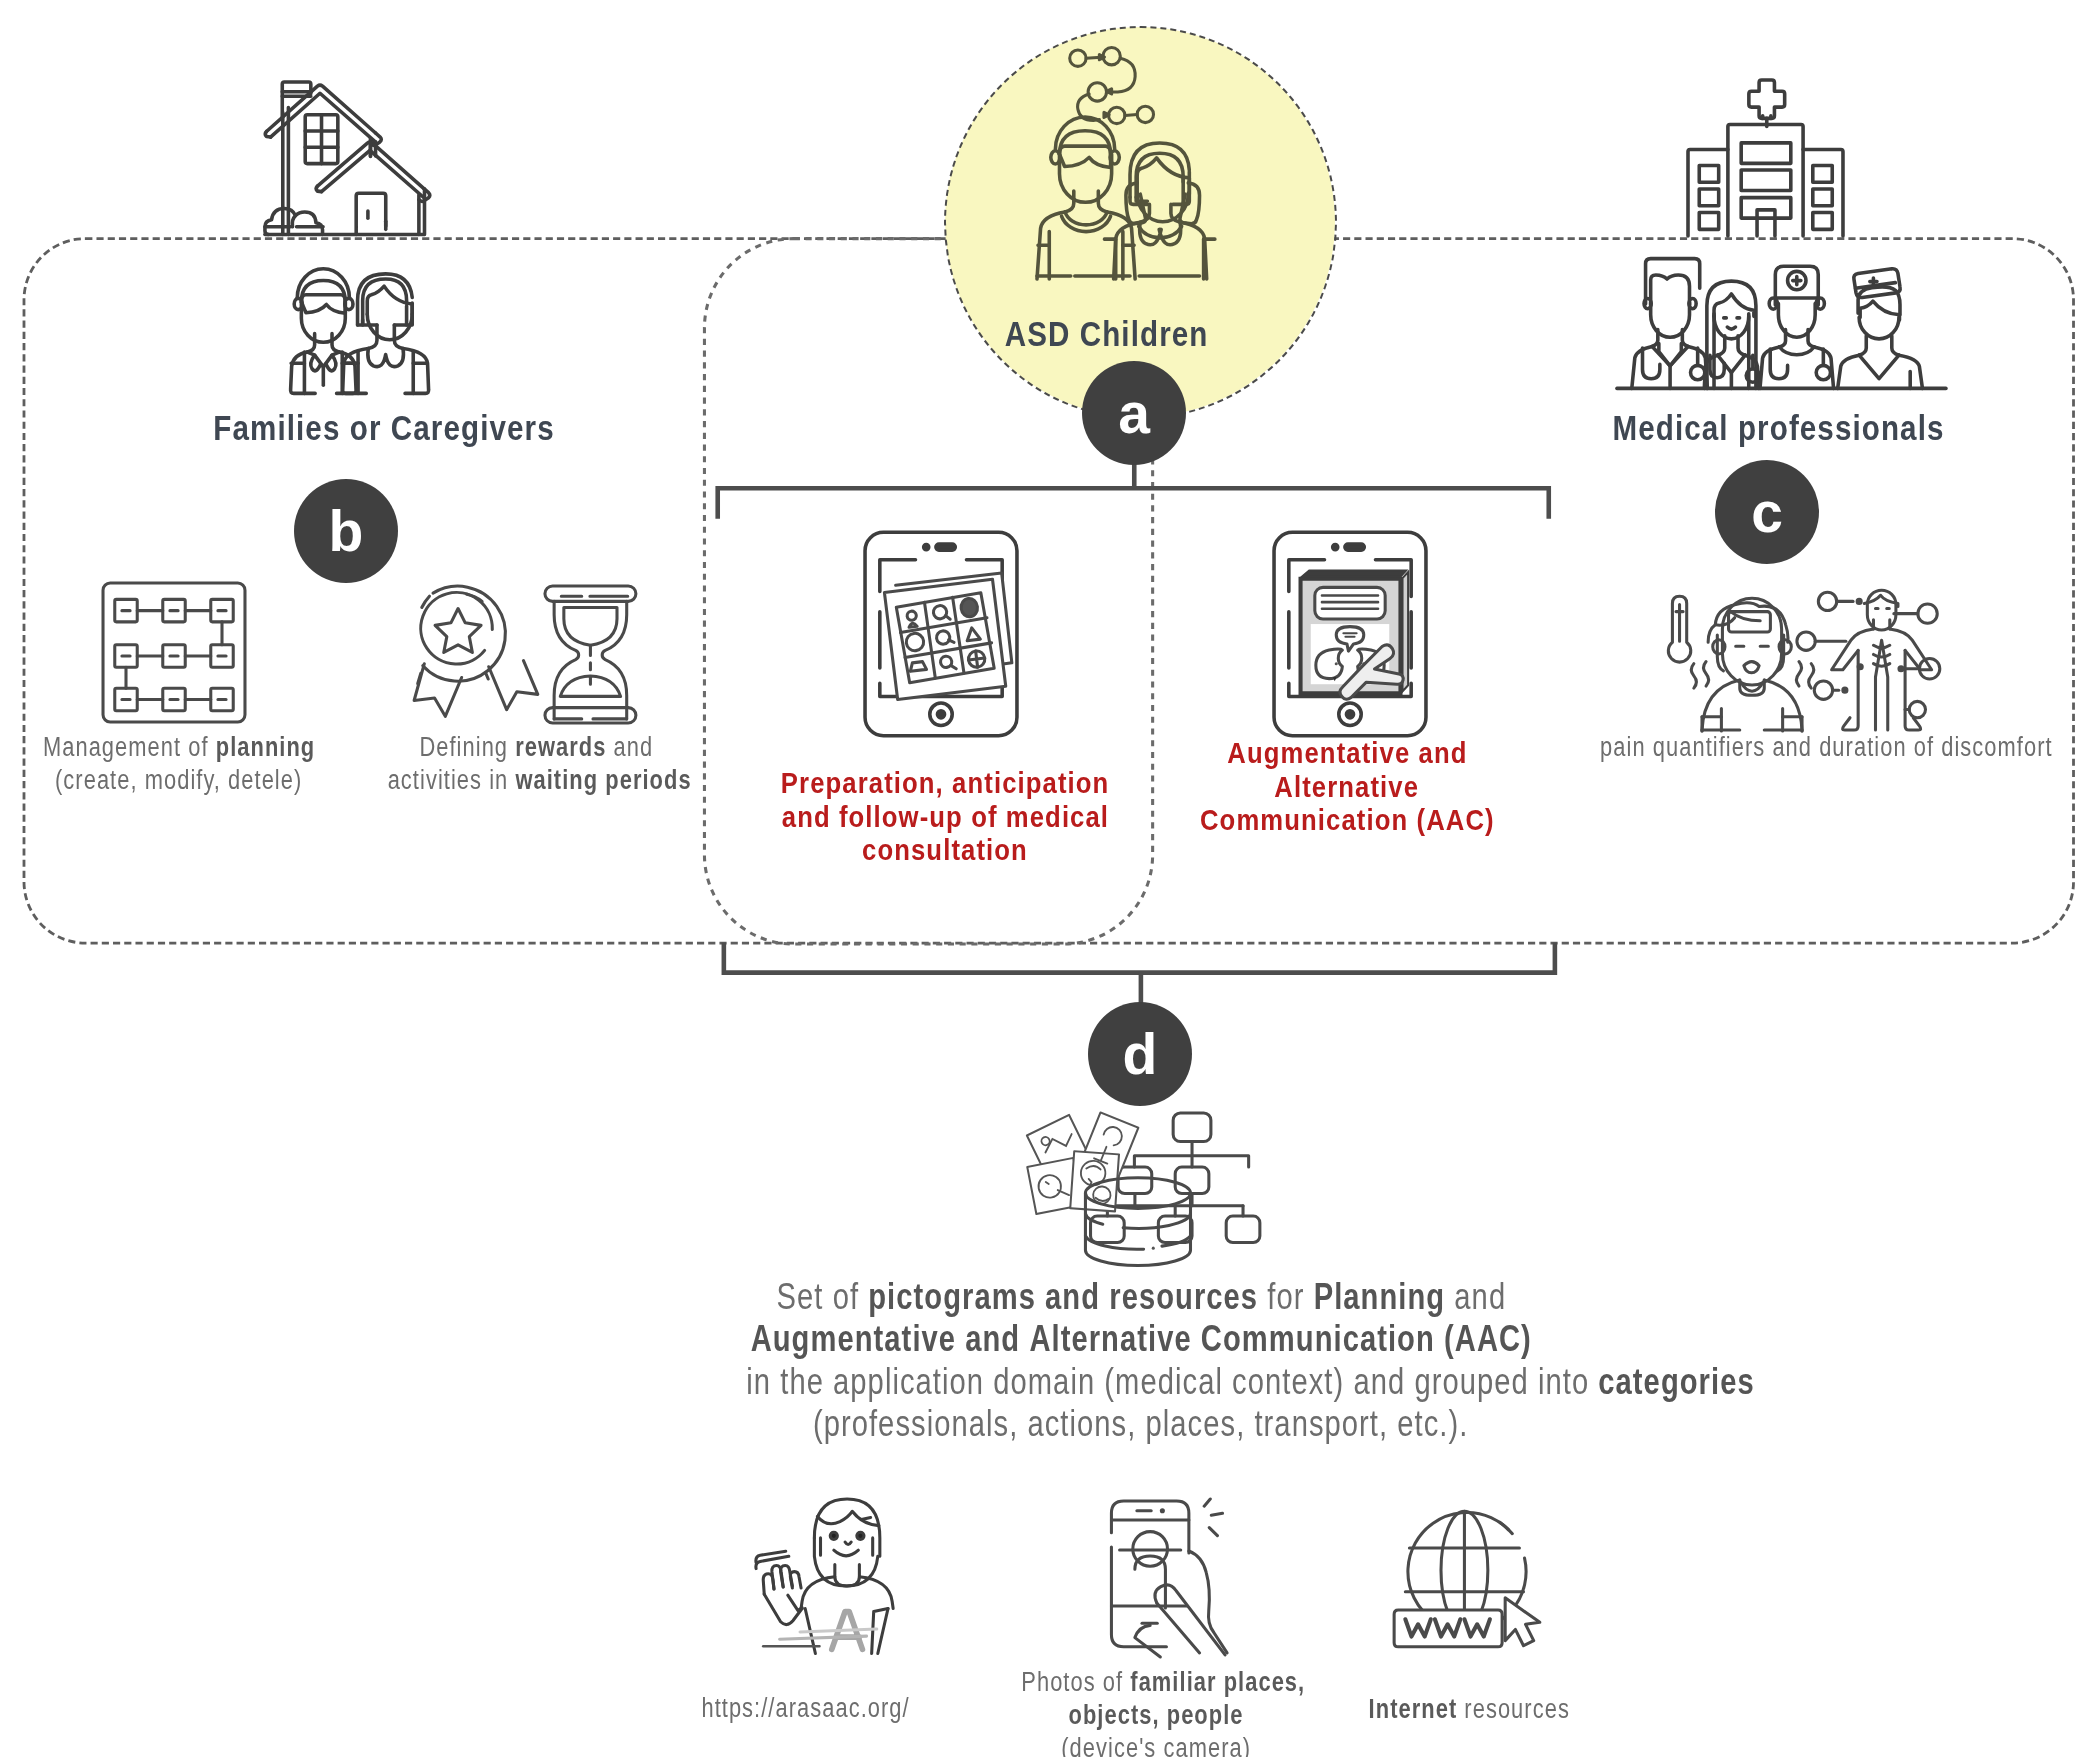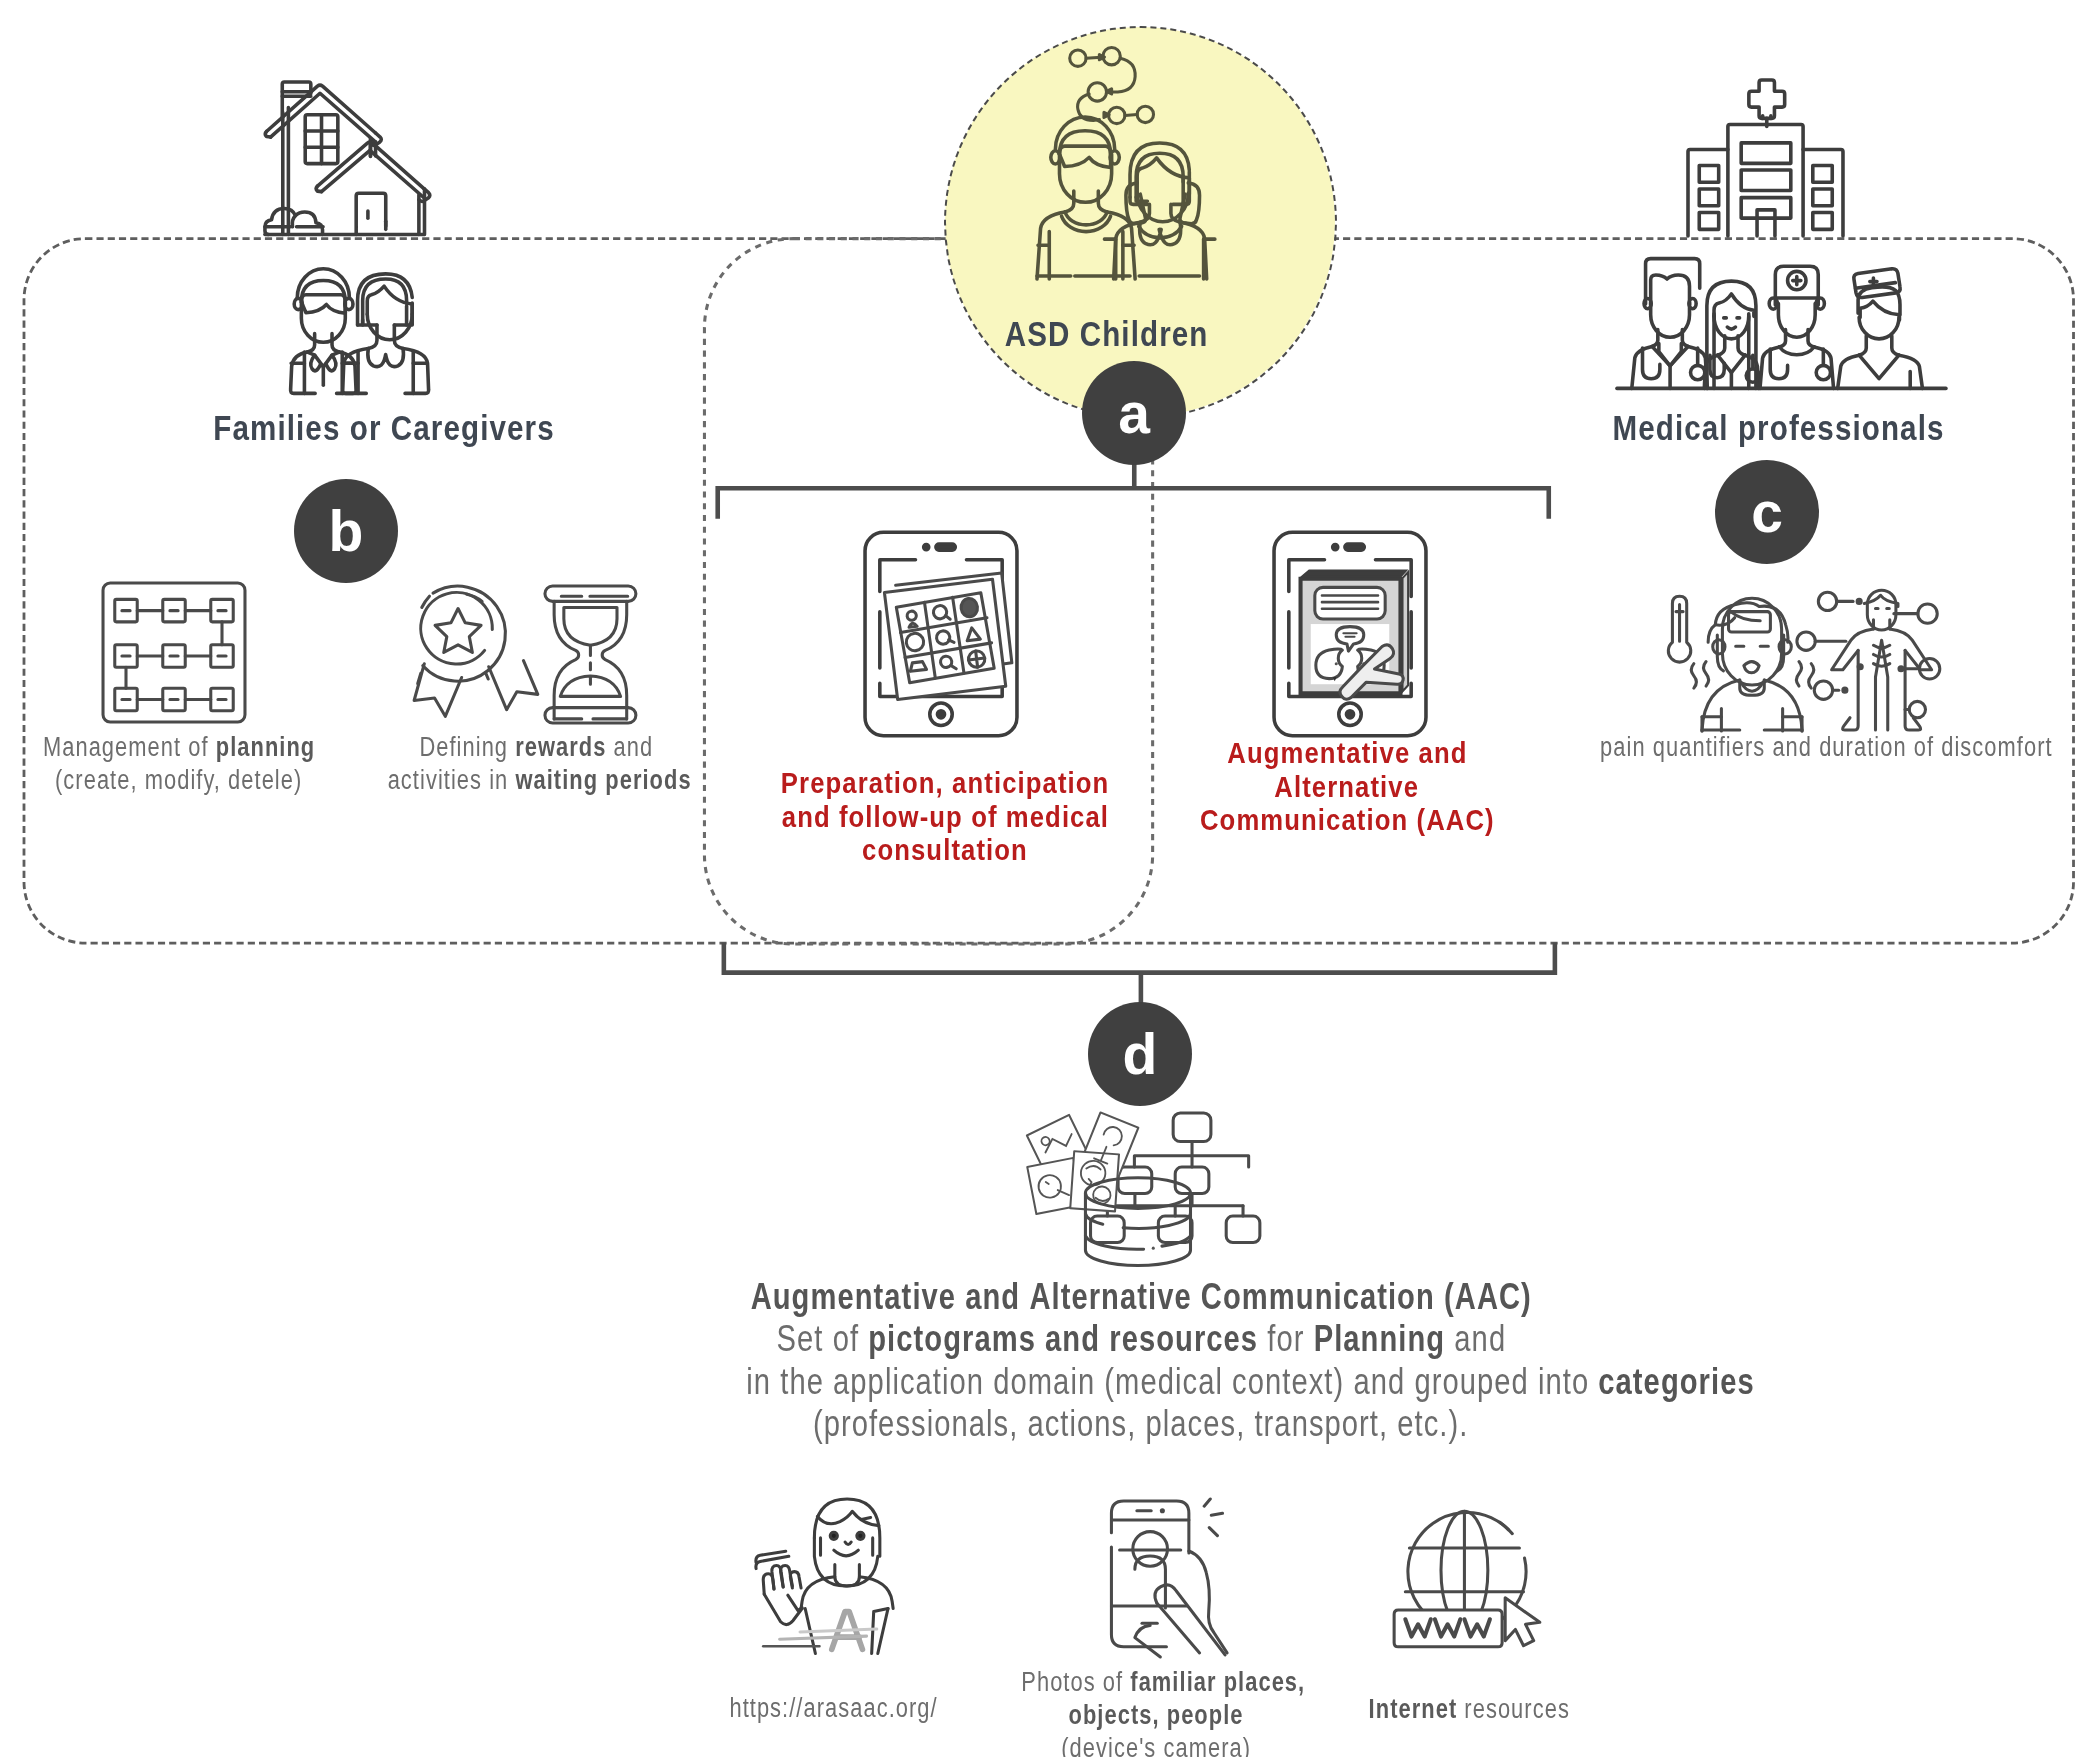--- a/index.html
+++ b/index.html
@@ -560,22 +560,22 @@
         <path d="M112 157 a103 30 0 0 0 206 0" fill="none"></path>
         <path d="M112 197 a103 30 0 0 0 34 21" fill="none"></path>
         <path d="M186 225 a103 30 0 0 0 132 -28" fill="none"></path>
         <path d="M112 241 a103 30 0 0 0 114 26" fill="none"></path>
         <circle cx="245" cy="265" r="3" fill="#555" stroke="none"></circle>
         <path d="M262 261 a103 30 0 0 0 56 -20" fill="none"></path>
       </g>
     </svg>
   </div>
   <div class="abs bottomtxt" style="left:628px;top:1276px;width:1026px">
+      <div class="tl"><span class="sx"><span>Set&nbsp;of&nbsp;</span><b>pictograms&nbsp;and&nbsp;resources</b><span>&nbsp;for&nbsp;</span><b>Planning</b><span>&nbsp;and</span></span></div>
       <div class="tl"><span class="sx"><b>Augmentative&nbsp;and&nbsp;Alternative&nbsp;Communication&nbsp;(AAC)</b></span></div>
-      <div class="tl"><span class="sx"><span>Set&nbsp;of&nbsp;</span><b>pictograms&nbsp;and&nbsp;resources</b><span>&nbsp;for&nbsp;</span><b>Planning</b><span>&nbsp;and</span></span></div>
       <div class="tl"><span class="sx"><span>in&nbsp;the&nbsp;application&nbsp;domain&nbsp;(medical&nbsp;context)&nbsp;and&nbsp;grouped&nbsp;into&nbsp;</span><b>categories</b></span></div>
       <div class="tl"><span class="sx"><span>(professionals,&nbsp;actions,&nbsp;places,&nbsp;transport,&nbsp;etc.).</span></span></div>
     </div>
 
   <div class="abs" style="left:754px;top:1498px;width:132px;height:156px">
     <svg viewBox="0 0 258 305" width="132" height="156" style="overflow:visible">
       <g fill="none" stroke="#3d3d3d" stroke-width="6" stroke-linecap="round" stroke-linejoin="round">
 
         <path d="M118 78 q0 -76 64 -76 q64 0 64 76 l0 36"></path>
         <path d="M118 78 l0 36 q6 58 62 58 q56 0 62 -58"></path>
@@ -605,21 +605,21 @@
         <path d="M234 222 l-4 82 M234 222 l28 -6"></path>
 
         <path d="M152 296 l26 -74 l8 0 l26 74 M162 272 l44 0" stroke="#a6a6a6" stroke-width="11"></path>
 
         <path d="M18 290 l110 0" stroke="#555" stroke-width="5"></path>
         <path d="M50 276 l170 -6" stroke="#b4b4b4" stroke-width="6"></path>
         <path d="M90 262 l150 -6" stroke="#c9c9c9" stroke-width="6"></path>
       </g>
     </svg>
   </div>
-  <div class="abs body" style="left:681px;top:1692px;width:306px">
+  <div class="abs body" style="left:653px;top:1692px;width:306px">
       <div class="tl"><span class="sx"><span>https://arasaac.org/</span></span></div>
     </div>
 
   <div class="abs" style="left:1108px;top:1498px;width:122px;height:161px">
     <svg viewBox="0 0 238 316" width="122" height="161" style="overflow:visible">
       <g class="ico2" stroke-width="8">
 
         <path d="M6 68 l0 -38 q0 -24 24 -24 l104 0 q24 0 24 24 l0 78"></path>
         <path d="M6 96 l0 172 q0 24 24 24 l84 0"></path>
         <path d="M6 43 l152 0 M6 212 l148 0"></path>

